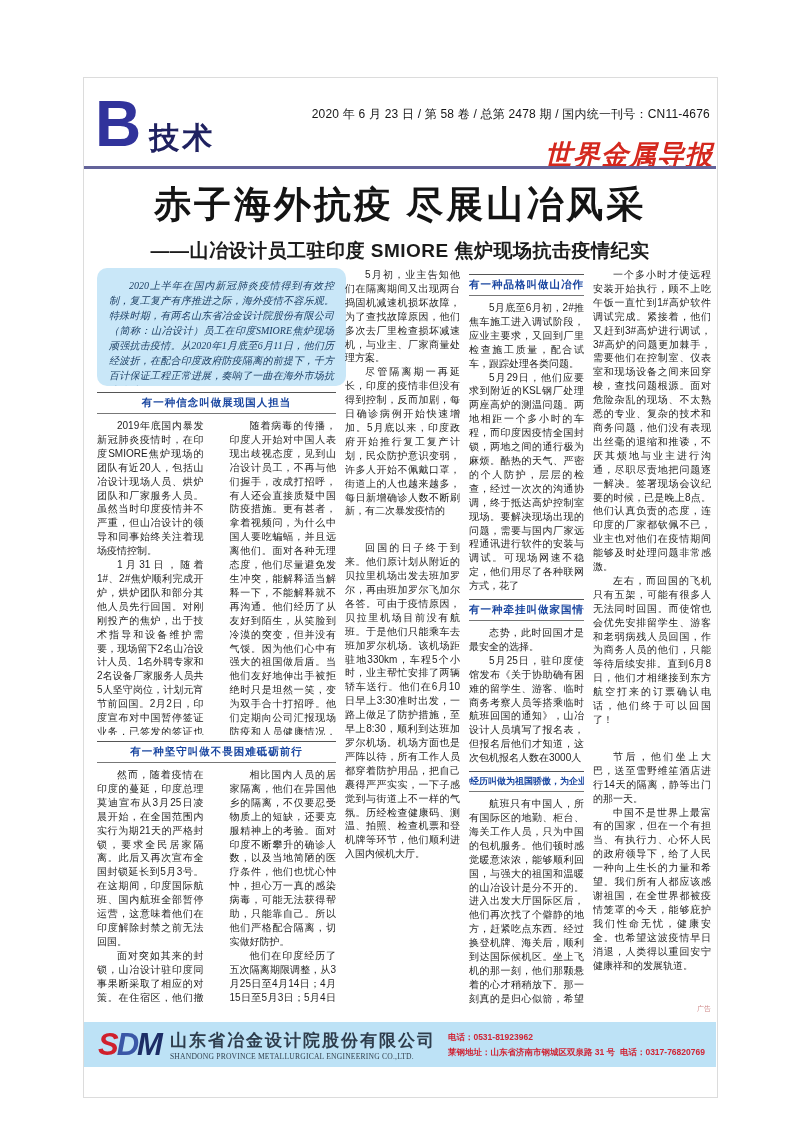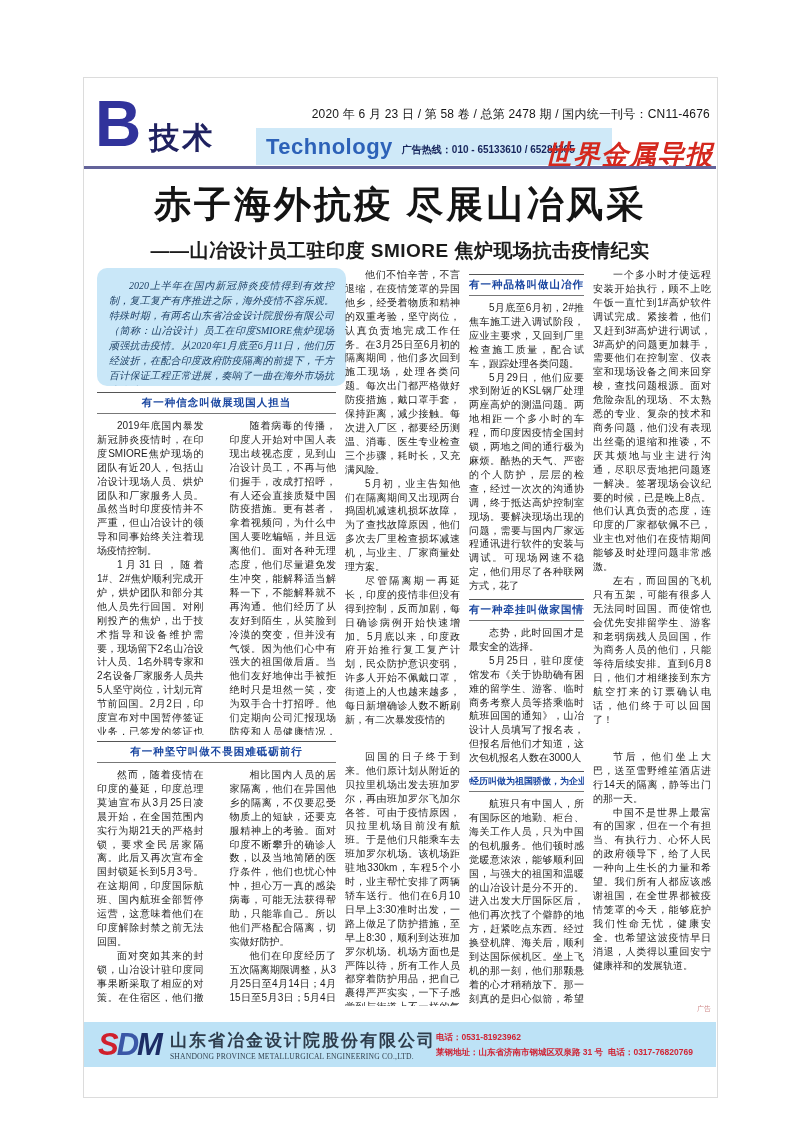--- a/index.html
+++ b/index.html
@@ -45,42 +45,38 @@
   .ncol{position:absolute;top:0;width:115px;height:738px;overflow:hidden;}
   .col3{left:248px;} .col4{left:372px;} .col5{left:496px;width:118px;}
   .hspacer{height:23px;}
 
   
   .adnote{position:absolute;right:89px;top:1004px;font-size:7px;color:#cf8a8a;}
   .footer{position:absolute;left:84px;top:1022px;width:632px;height:45px;background:#bde2f6;
           display:flex;align-items:center;padding:0 8px 0 14px;box-sizing:border-box;}
   .logo{font-size:31px;font-weight:bold;font-style:italic;letter-spacing:-2px;margin-right:9px;white-space:nowrap;}
   .logo .l-s{color:#d0202c;} .logo .l-d{color:#3a57a7;} .logo .l-m{color:#1d2d66;}
-  .cotext{}
+  .cotext{margin-right:12px;}
   .co-cn{font-size:17px;font-weight:bold;color:#2e3d4c;letter-spacing:2px;}
   .co-en{font-size:7.6px;font-family:"Liberation Serif",serif;color:#33424f;letter-spacing:0.2px;}
   .addr{font-size:8.5px;font-weight:bold;color:#d02535;line-height:1.75;}
   .addr-row{display:flex;}
   .addr-row .a{width:172px;}
 </style>
 </head>
 <body>
 
 <div class="sheet">
   <div class="frame"></div>
 
   <div class="brand">
     <span class="brand-b">B</span>
     <span class="brand-cn">技术</span>
   </div>
   <div class="issue">2020 年 6 月 23 日 / 第 58 卷 / 总第 2478 期 / 国内统一刊号：CN11-4676</div>
-  <div class="band">
-    <span class="tech">Technology</span>
-    <span class="hotline">广告热线：010 - 65133610 / 65288365</span>
-  </div>
   <div class="masthead">世界金属导报</div>
   <div class="header-rule"></div>
 
   <div class="headline">赤子海外抗疫 尽展山冶风采</div>
   <div class="subtitle">——山冶设计员工驻印度 SMIORE 焦炉现场抗击疫情纪实</div>
 
   <div class="bodywrap">
 
     <div class="leftgroup">
       <div class="introbox">
@@ -106,21 +102,20 @@
           <p class="bp">面对突如其来的封锁，山冶设计驻印度同事果断采取了相应的对策。在住宿区，他们撤掉了所有印度人，只保留了保安，但也要与其保持距离。所有人禁止外出，虽然不用去现场上班，但他们在居家隔离期间，继续通过视频会议安排生产施工计划。</p>
         </div>
         <div class="colw">
           <p class="bp">相比国内人员的居家隔离，他们在异国他乡的隔离，不仅要忍受物质上的短缺，还要克服精神上的考验。面对印度不断攀升的确诊人数，以及当地简陋的医疗条件，他们也忧心忡忡，担心万一真的感染病毒，可能无法获得帮助，只能靠自己。所以他们严格配合隔离，切实做好防护。</p>
           <p class="bp">他们在印度经历了五次隔离期限调整，从3月25日至4月14日；4月15日至5月3日；5月4日至5月17日；5月18日至5月31日；6月1日至6月30日。尽管各阶段隔离政策有所差异，但印度国际航班始终处于取消状态，他们回国的计划一再搁置。</p>
         </div>
       </div>
     </div>
 
     <div class="ncol col3">
-      <p class="bp">他们不怕辛苦，不言退缩，在疫情笼罩的异国他乡，经受着物质和精神的双重考验，坚守岗位，认真负责地完成工作任务。在3月25日至6月初的隔离期间，他们多次回到施工现场，处理各类问题。每次出门都严格做好防疫措施，戴口罩手套，保持距离，减少接触。每次进入厂区，都要经历测温、消毒、医生专业检查三个步骤，耗时长，又充满风险。</p>
       <p class="bp">5月初，业主告知他们在隔离期间又出现两台捣固机减速机损坏故障，为了查找故障原因，他们多次去厂里检查损坏减速机，与业主、厂家商量处理方案。</p>
       <p class="bp">尽管隔离期一再延长，印度的疫情非但没有得到控制，反而加剧，每日确诊病例开始快速增加。5月底以来，印度政府开始推行复工复产计划，民众防护意识变弱，许多人开始不佩戴口罩，街道上的人也越来越多，每日新增确诊人数不断刷新，有二次暴发疫情的</p>
       <div class="hspacer"></div>
       <p class="bp">回国的日子终于到来。他们原计划从附近的贝拉里机场出发去班加罗尔，再由班加罗尔飞加尔各答。可由于疫情原因，贝拉里机场目前没有航班。于是他们只能乘车去班加罗尔机场。该机场距驻地330km，车程5个小时，业主帮忙安排了两辆轿车送行。他们在6月10日早上3:30准时出发，一路上做足了防护措施，至早上8:30，顺利到达班加罗尔机场。机场方面也是严阵以待，所有工作人员都穿着防护用品，把自己裹得严严实实，一下子感觉到与街道上不一样的气氛。历经检查健康码、测温、拍照、检查机票和登机牌等环节，他们顺利进入国内候机大厅。</p>
 
     </div>
 
     <div class="ncol col4">
       <div class="xhead">有一种品格叫做山冶作风</div>
       <p class="bp">5月底至6月初，2#推焦车施工进入调试阶段，应业主要求，又回到厂里检查施工质量，配合试车，跟踪处理各类问题。</p>

